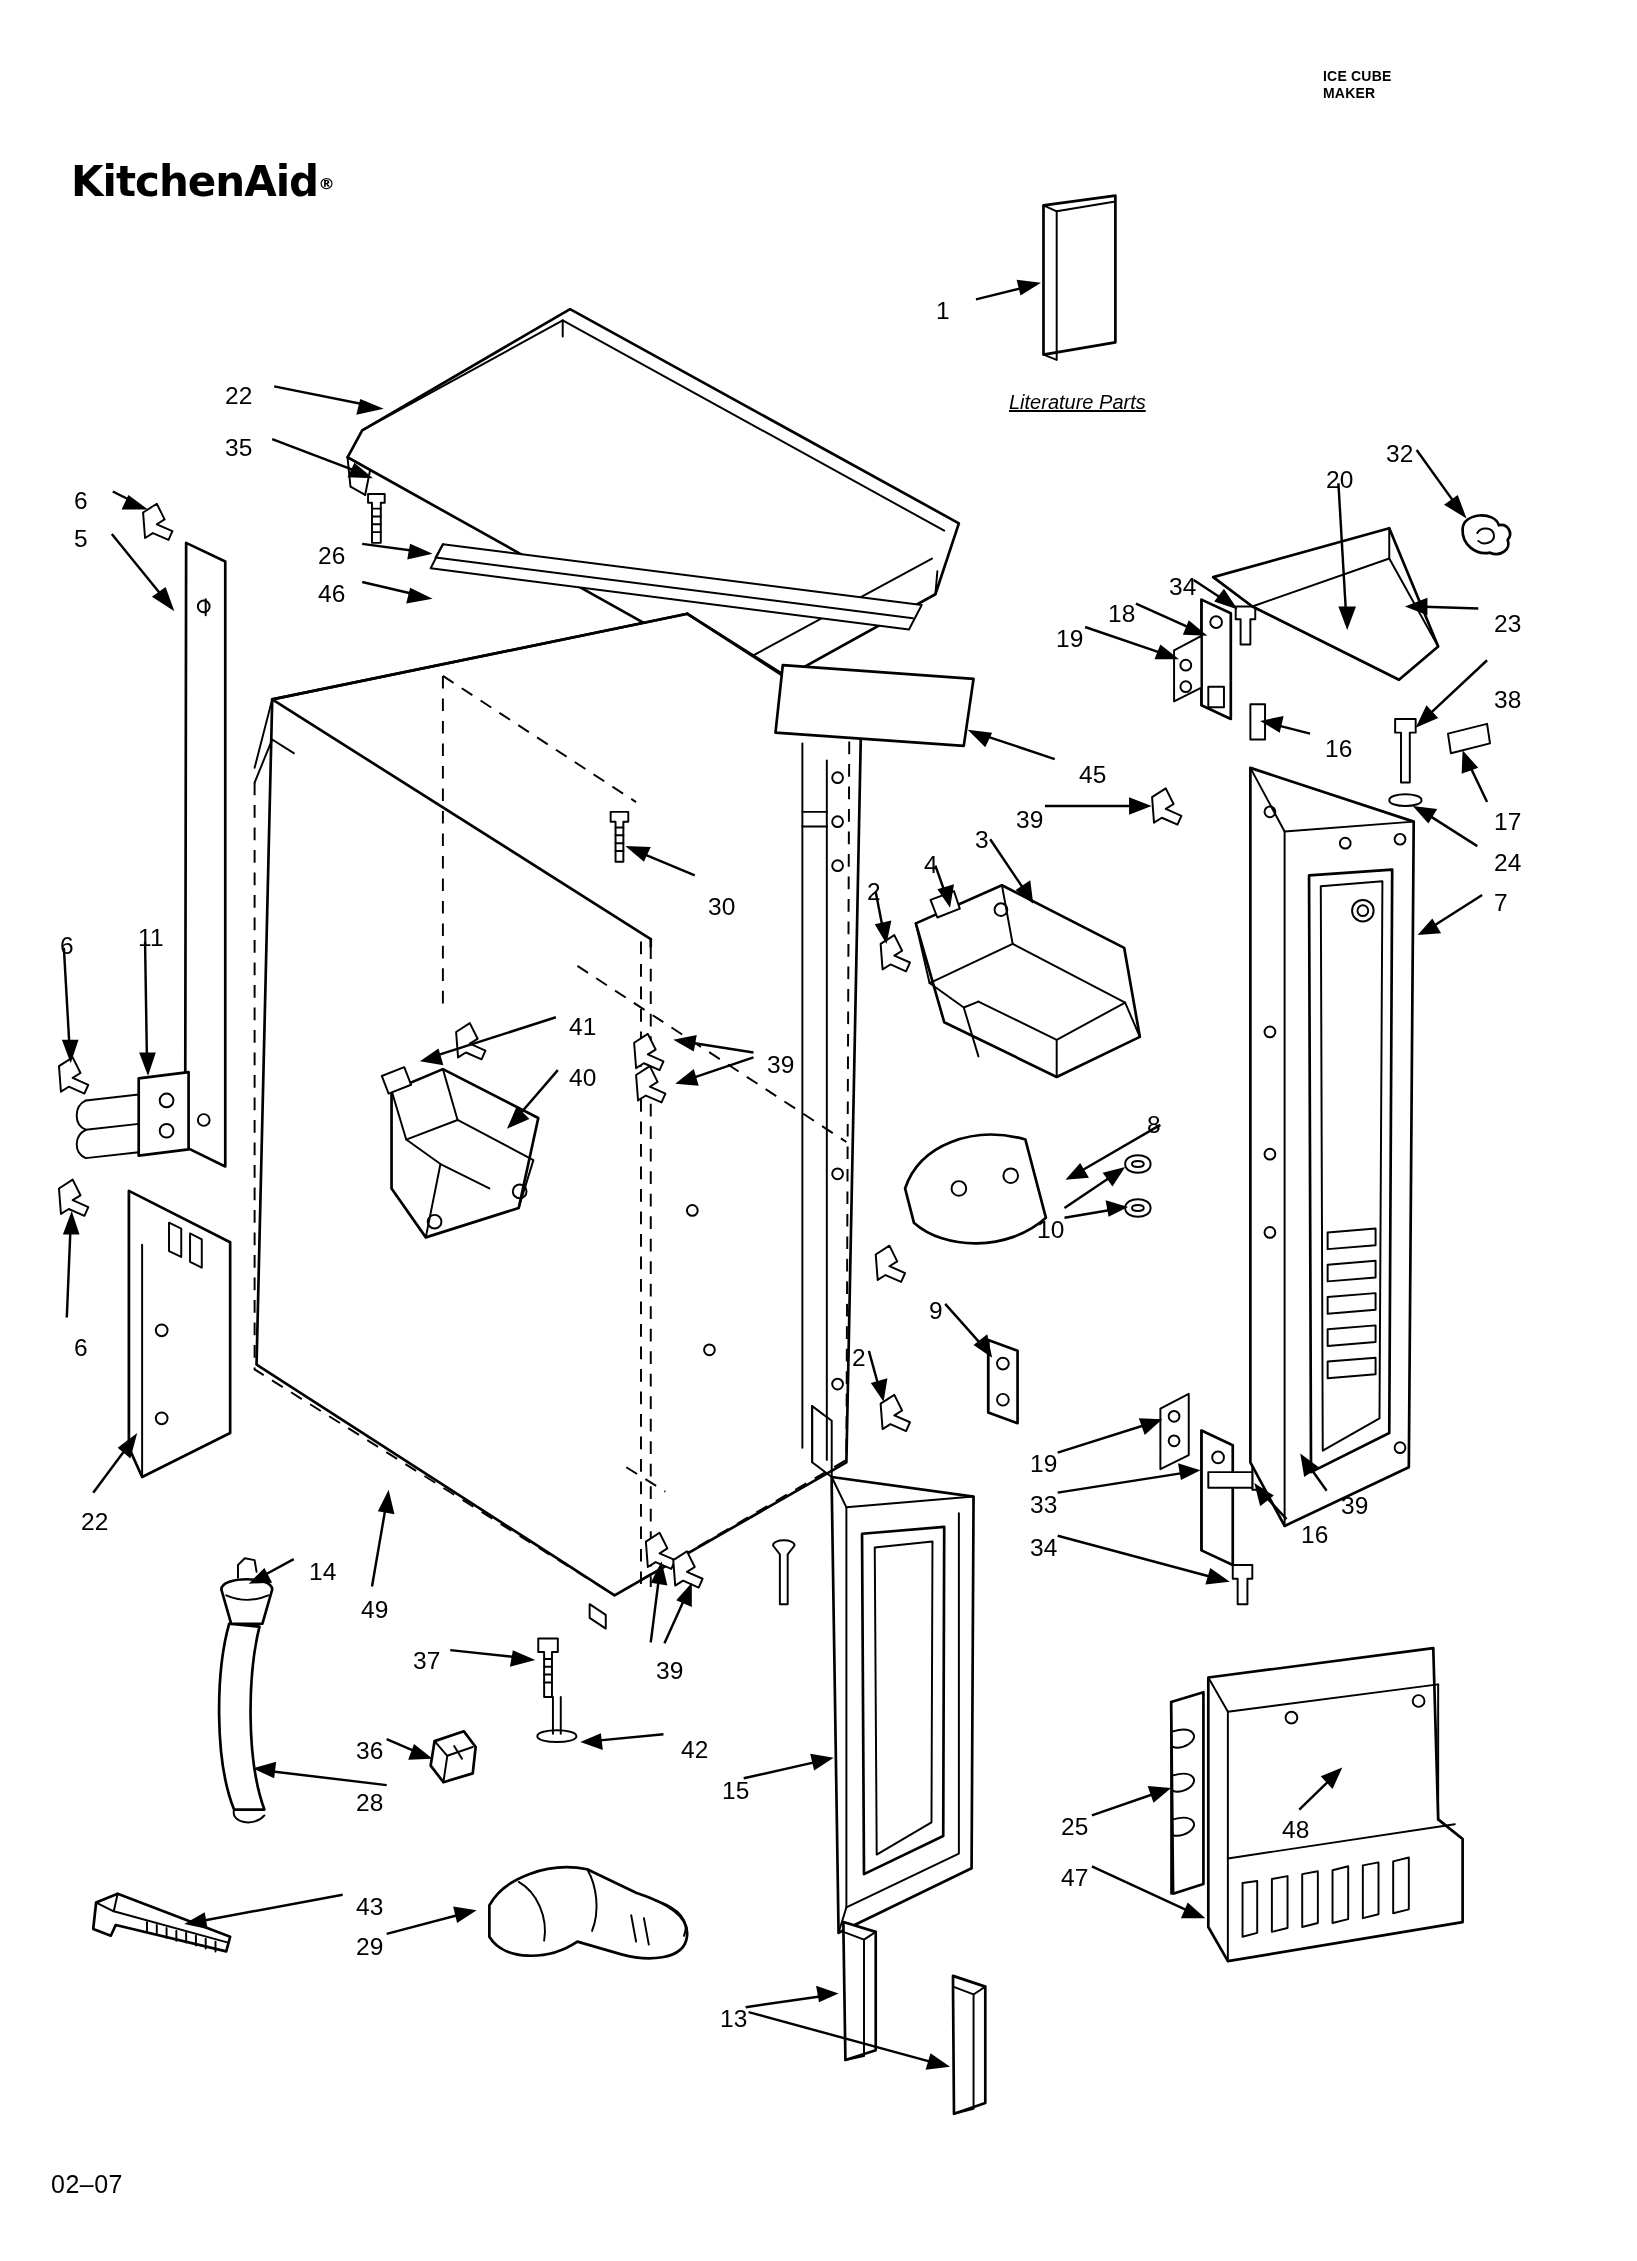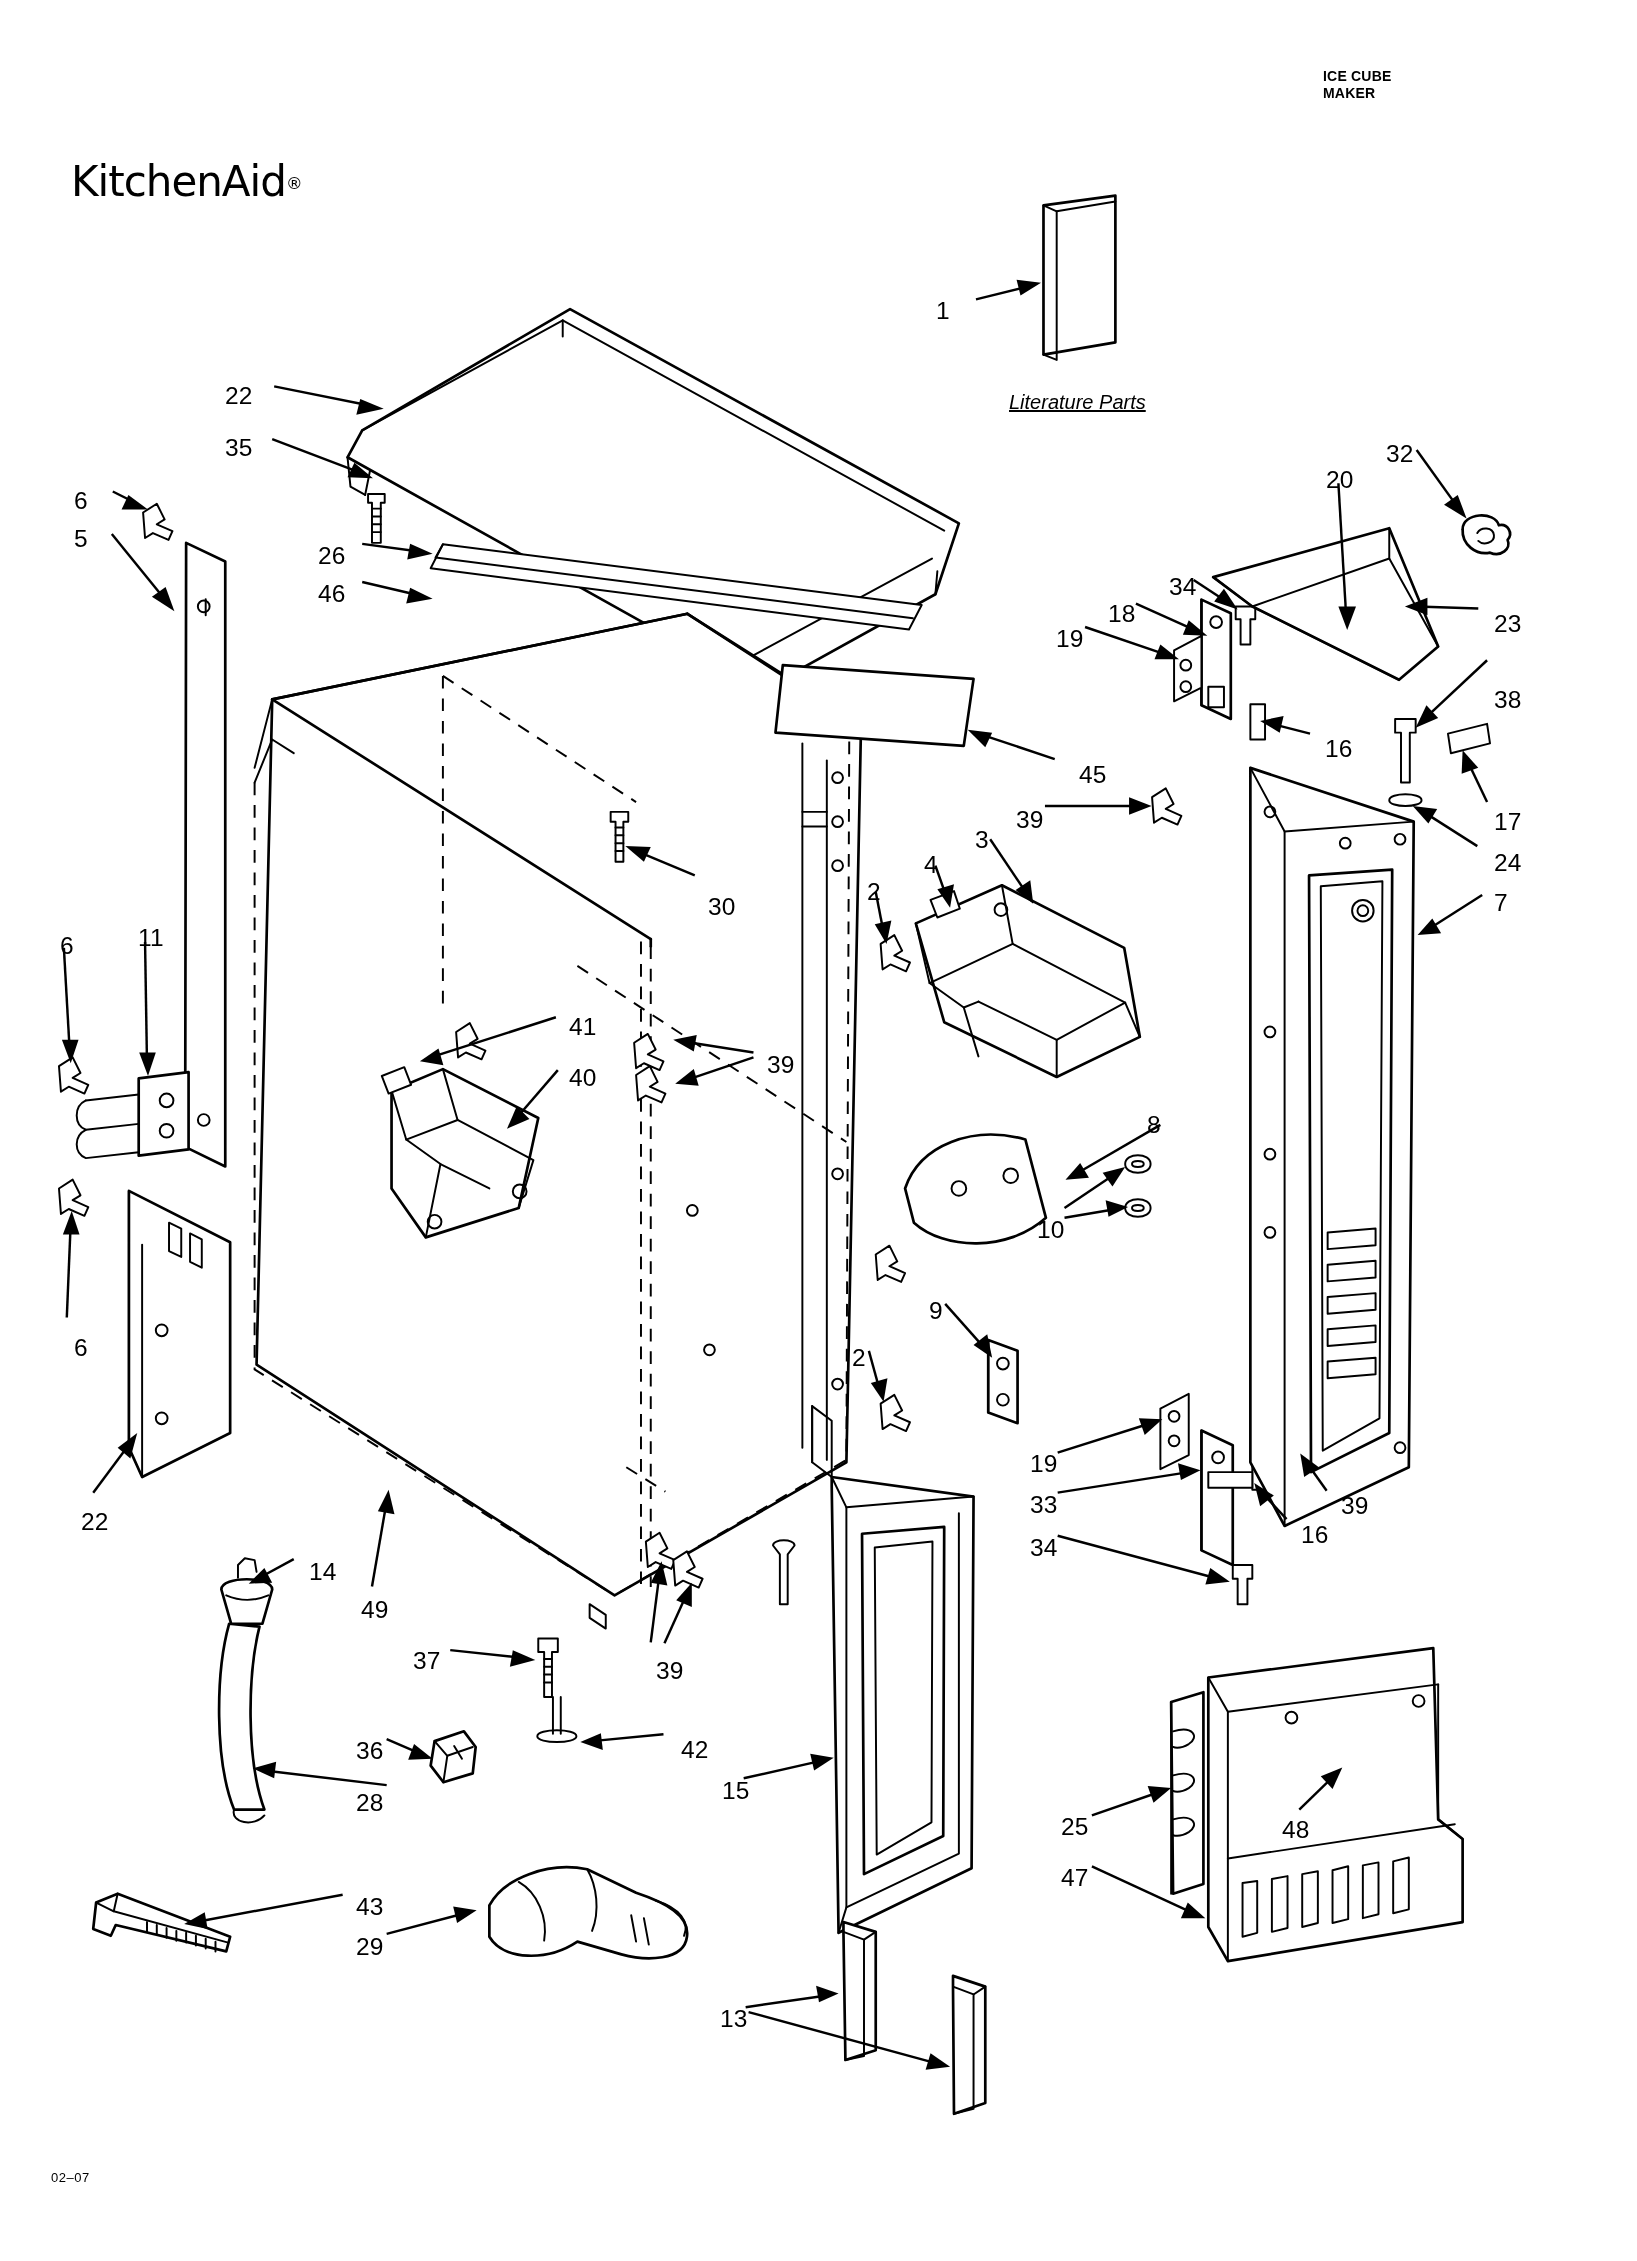--- a/index.html
+++ b/index.html
@@ -23,21 +23,21 @@
     position: absolute;
     font-size: 14px;
     line-height: 1.22;
     text-align: left;
     font-weight: bold;
     letter-spacing: 0.2px;
   }
   .brand {
     position: absolute;
     font-family: "DejaVu Sans", sans-serif;
-    font-weight: normal;
+    font-weight: bold;
     font-size: 42px;
     letter-spacing: -1px;
   }
   .brand .reg {
     font-size: 16.6px;
     vertical-align: 6.8px;
   }
   .callout {
     position: absolute;
     font-size: 24.5px;
@@ -47,21 +47,21 @@
   }
   .grouplbl {
     position: absolute;
     font-size: 20px;
     text-decoration: underline;
     white-space: nowrap;
     font-style: italic;
   }
   .footer {
     position: absolute;
-    font-size: 13px;
+    font-size: 25px;
     letter-spacing: 0.5px;
   }
   
   #art {
     position: absolute;
     left: 0;
     top: 0;
     width: 1638px;
     height: 2261px;
   }

